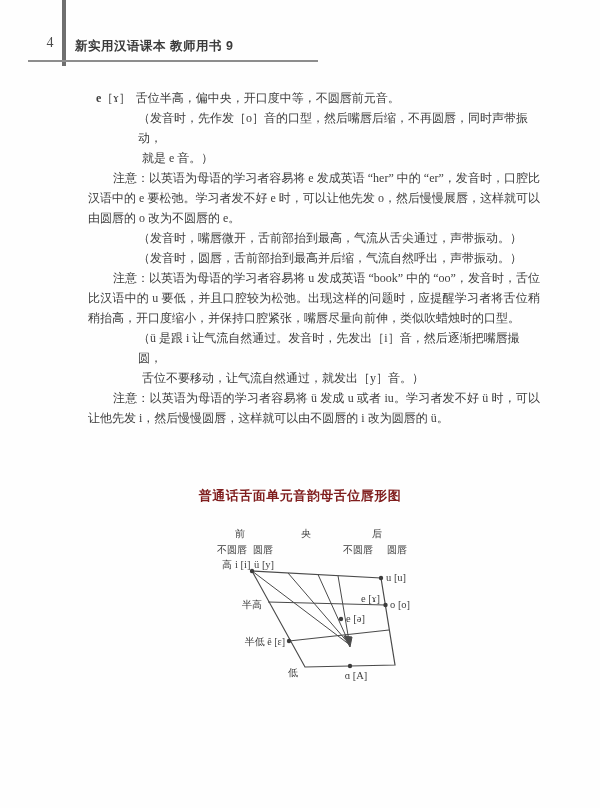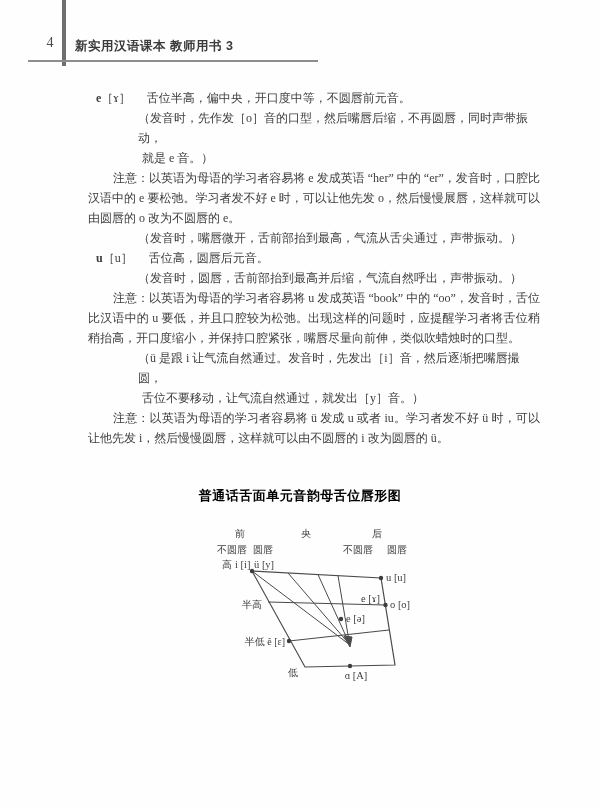--- a/index.html
+++ b/index.html
@@ -18,55 +18,54 @@
     font-family:"Liberation Sans","DejaVu Sans",sans-serif;font-weight:bold;
     color:#3a3a3a;letter-spacing:.5px;white-space:nowrap;}
   .hrule{position:absolute;left:28px;top:60px;width:290px;height:2px;background:#8d8d8d;}
 
   
   .content{position:absolute;left:88px;top:88px;width:452px;
     font-size:12px;line-height:20px;}
   .content p{margin:0;}
   .line-head{padding-left:8px;}
   .lead{font-weight:bold;}
-  .desc{margin-left:16px;}
+  .desc{margin-left:5px;}
   .paren-1{padding-left:50px;}
   .paren-2{padding-left:54px;}
   .note{text-align:justify;text-indent:25px;}
   .mt2{margin-top:2px;}.mt4{margin-top:4px;}
 
   
   .dtitle{position:absolute;left:0;top:487px;width:600px;text-align:center;
-    font-size:13px;font-weight:bold;color:#000000;letter-spacing:.5px;}
+    font-size:13px;font-weight:bold;color:#7f1d1d;letter-spacing:.5px;}
   .diagram{position:absolute;left:0;top:525px;width:600px;height:180px;}
   .diagram text{font-family:"Liberation Serif","DejaVu Serif",serif;
     font-size:10px;fill:#3c3c3c;}
   .diagram .vlbl{font-size:10.5px;}
   .diagram line,.diagram path,.diagram polygon{stroke:#4a4a4a;}
 </style>
 </head>
 <body>
 
 <div class="page">
 
   <div class="page-num">4</div>
   <div class="vbar"></div>
-  <div class="htitle">新实用汉语课本 教师用书 3</div>
+  <div class="htitle">新实用汉语课本 教师用书 9</div>
   <div class="hrule"></div>
 
   <div class="content">
 
     <p class="line-head"><span class="lead">e</span><span>［ɤ］</span><span class="desc">舌位半高，偏中央，开口度中等，不圆唇前元音。</span></p>
     <p class="paren-1 mt2">（发音时，先作发［o］音的口型，然后嘴唇后缩，不再圆唇，同时声带振动，</p>
     <p class="paren-2">就是 e 音。）</p>
     <p class="note mt2">注意：以英语为母语的学习者容易将 e 发成英语 “her” 中的 “er”，发音时，口腔比汉语中的 e 要松弛。学习者发不好 e 时，可以让他先发 o，然后慢慢展唇，这样就可以由圆唇的 o 改为不圆唇的 e。</p>
 
     <p class="paren-1 mt2">（发音时，嘴唇微开，舌前部抬到最高，气流从舌尖通过，声带振动。）</p>
 
-    <p class="line-head mt4"><span class="lead">u</span><span>［u］</span><span class="desc">舌位高，圆唇后元音。</span></p>
     <p class="paren-1 mt2">（发音时，圆唇，舌前部抬到最高并后缩，气流自然呼出，声带振动。）</p>
     <p class="note mt4">注意：以英语为母语的学习者容易将 u 发成英语 “book” 中的 “oo”，发音时，舌位比汉语中的 u 要低，并且口腔较为松弛。出现这样的问题时，应提醒学习者将舌位稍稍抬高，开口度缩小，并保持口腔紧张，嘴唇尽量向前伸，类似吹蜡烛时的口型。</p>
 
     <p class="paren-1 mt2">（ü 是跟 i 让气流自然通过。发音时，先发出［i］音，然后逐渐把嘴唇撮圆，</p>
     <p class="paren-2">舌位不要移动，让气流自然通过，就发出［y］音。）</p>
     <p class="note mt4">注意：以英语为母语的学习者容易将 ü 发成 u 或者 iu。学习者发不好 ü 时，可以让他先发 i，然后慢慢圆唇，这样就可以由不圆唇的 i 改为圆唇的 ü。</p>
 
   </div>
 
   <div class="dtitle">普通话舌面单元音韵母舌位唇形图</div>

